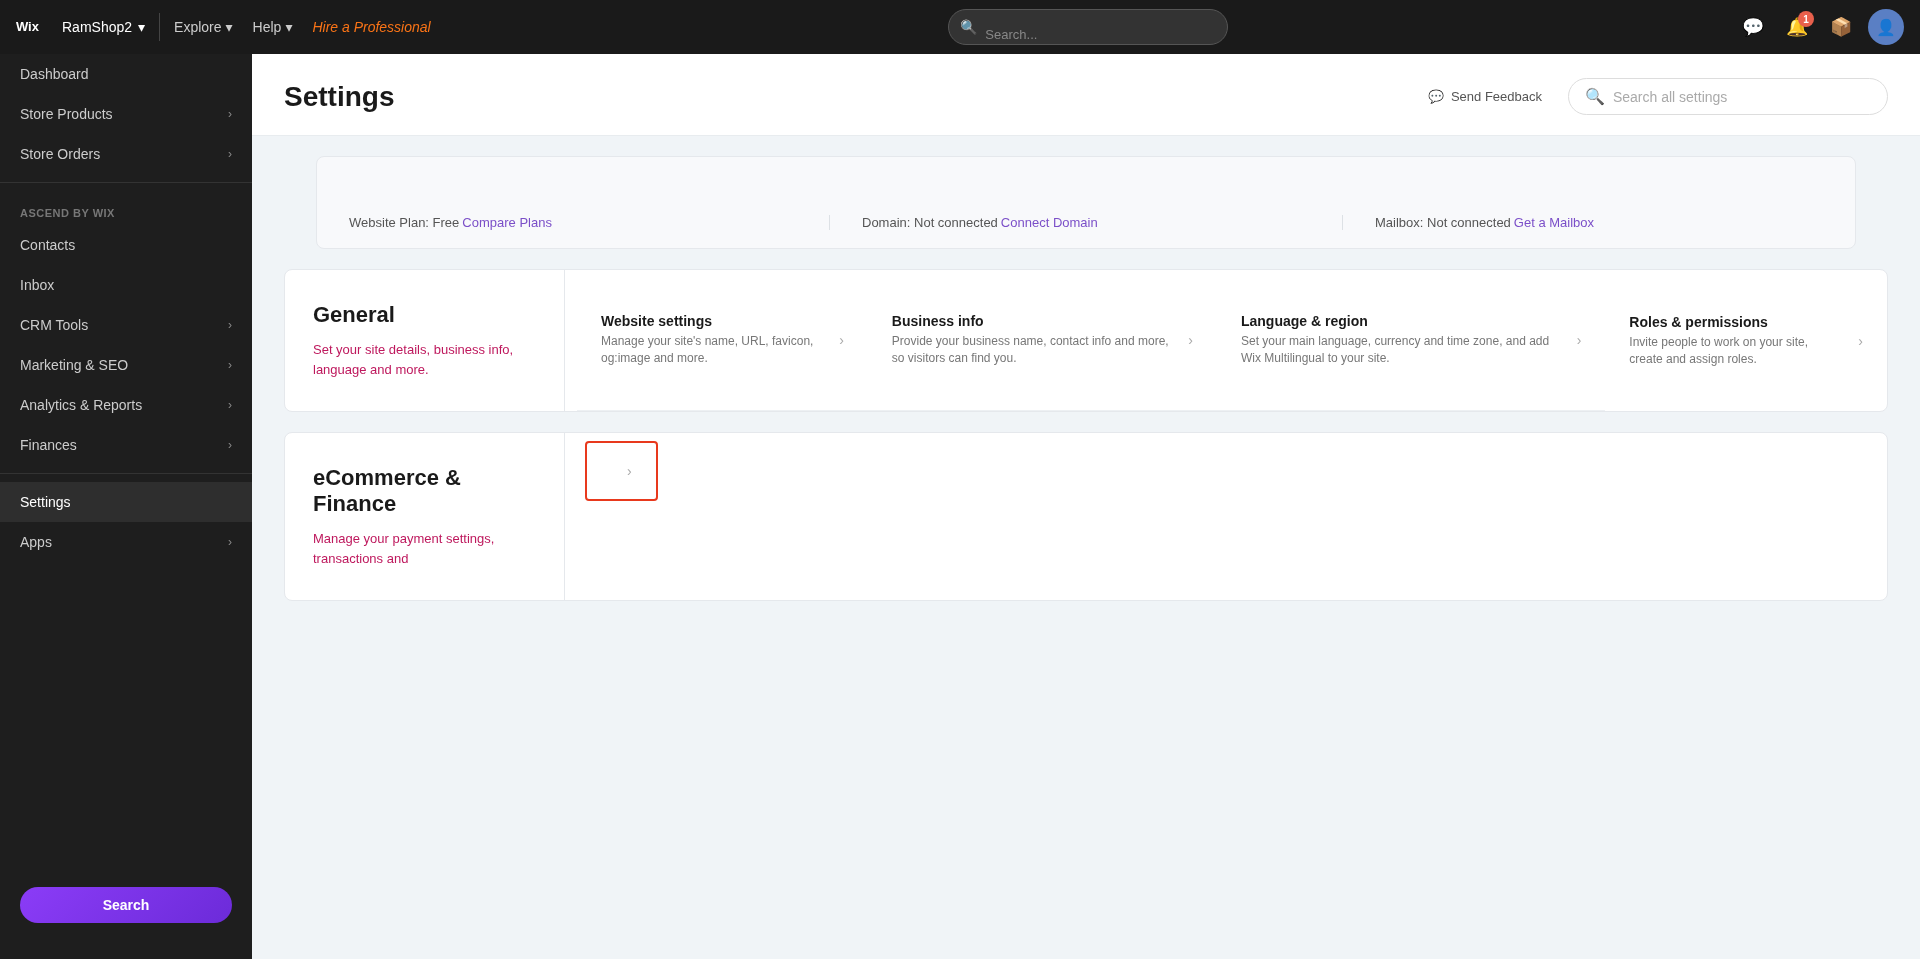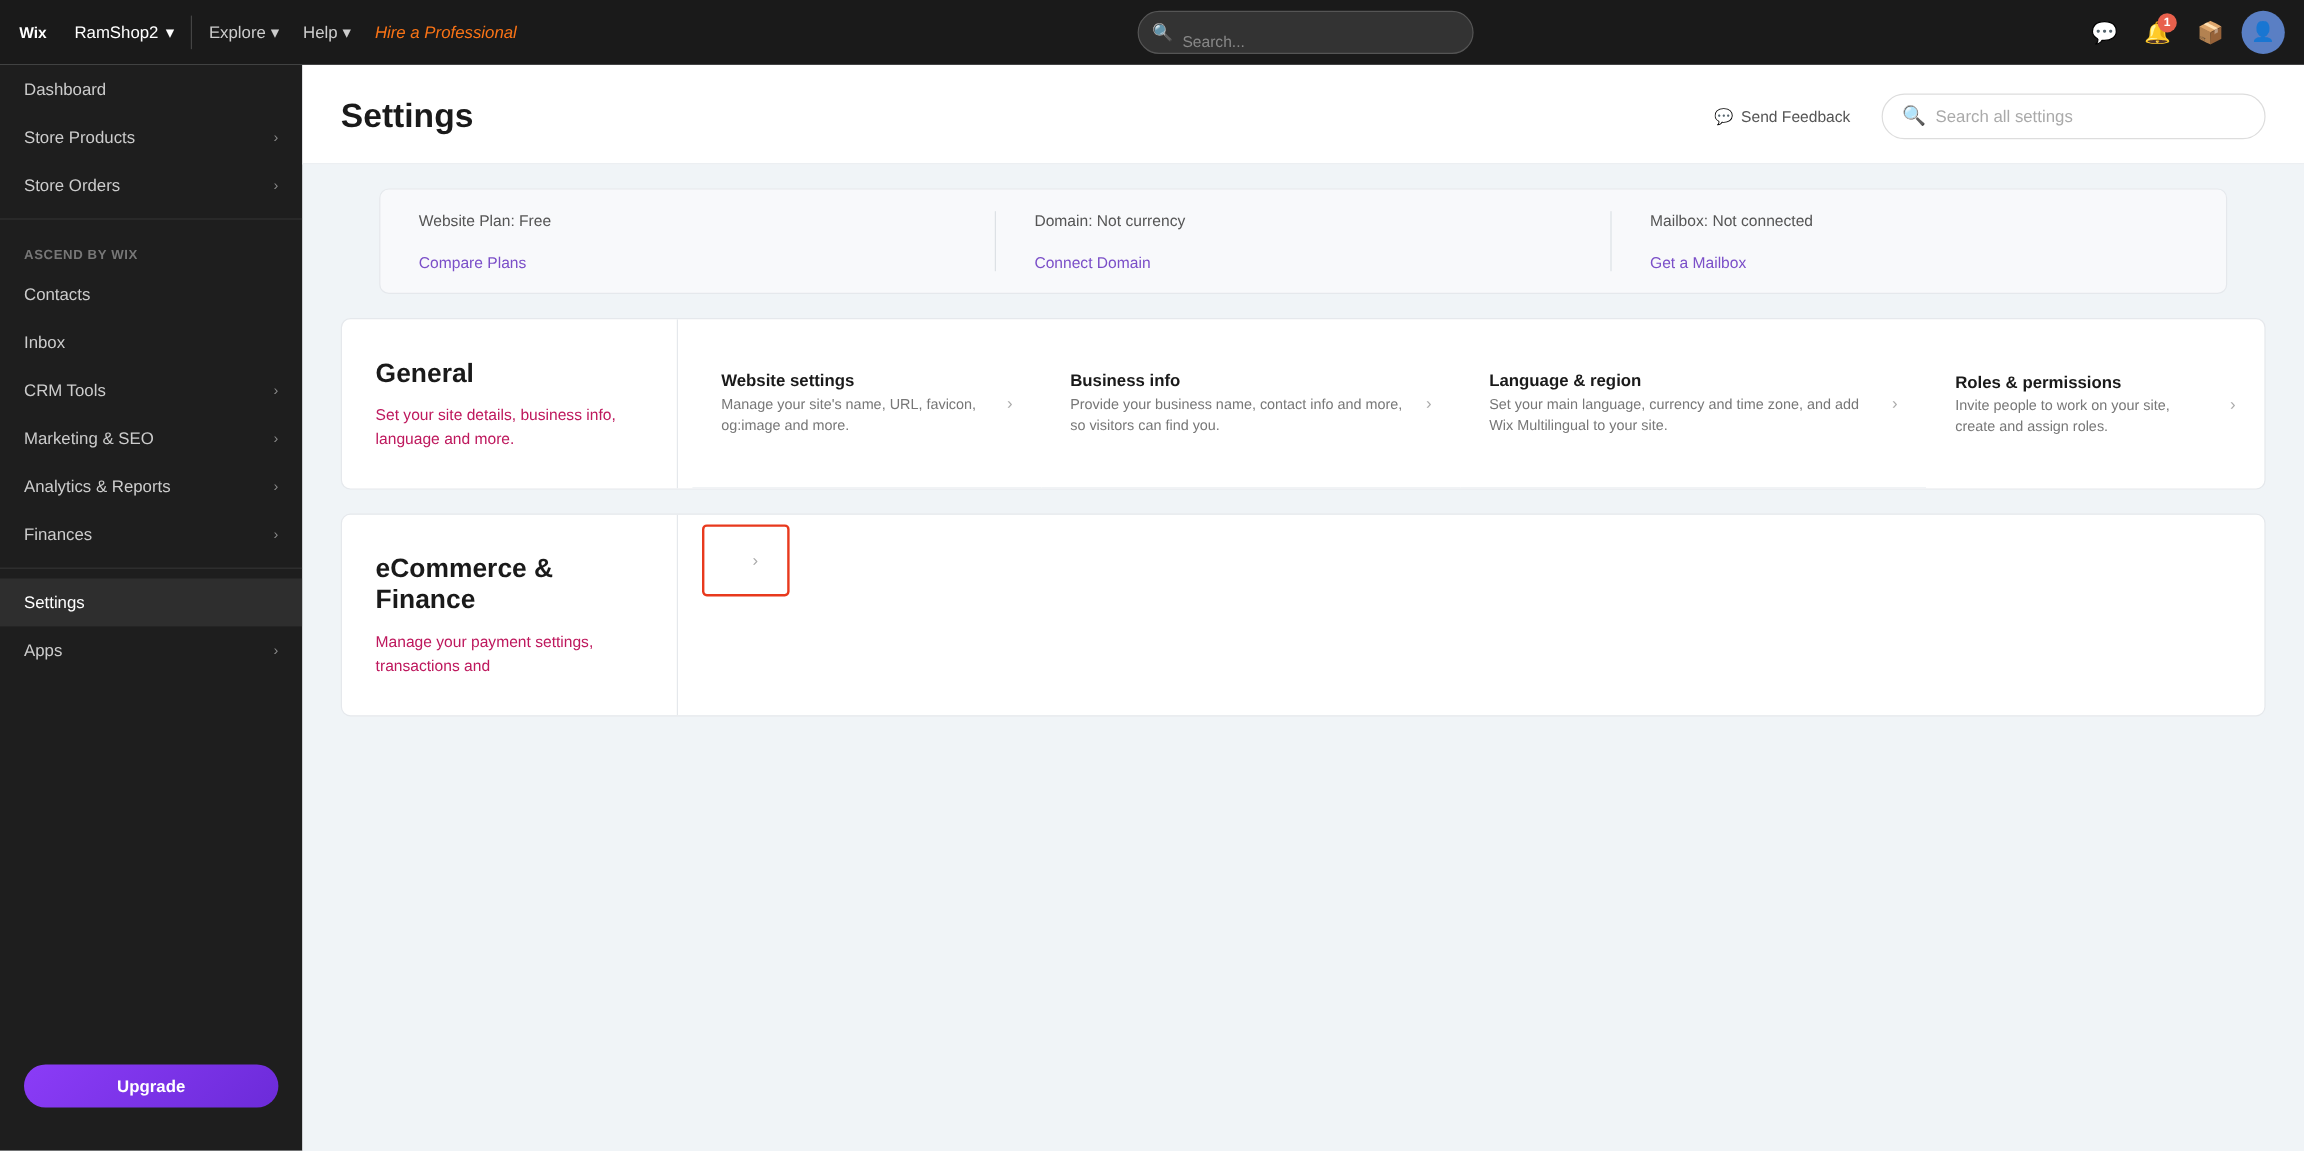--- a/index.html
+++ b/index.html
@@ -257,22 +257,23 @@
       border-radius: 8px;
       margin: 20px 32px;
       padding: 18px 32px;
       display: flex;
       align-items: center;
       gap: 0;
     }
     .plan-section {
       flex: 1;
       display: flex;
-      flex-direction: column;
-      gap: 20px;
+      flex-direction: row;
+      gap: 3px;
+      margin-top: 40px;
     }
     .plan-section + .plan-section {
       border-left: 1px solid #dde1e5;
       padding-left: 32px;
       margin-left: 32px;
     }
     .plan-label { font-size: 13px; color: #555; }
     .plan-link { color: #7b4fc8; font-size: 13px; cursor: pointer; text-decoration: none; }
 
     
@@ -466,21 +467,21 @@
     </div>
 
     <div class="sidebar-item">
       <div class="sidebar-item-left">
         <span>Apps</span>
       </div>
       <span class="sidebar-chevron">›</span>
     </div>
 
     <div style="flex:1"></div>
-    <button class="upgrade-btn">Upgrade</button>
+    <button class="upgrade-btn">Search</button>
   </aside>
 
   <div class="content-area">
 
     <div class="settings-header">
       <h1 class="settings-title">Settings</h1>
       <div class="header-right">
         <button class="send-feedback-btn">
           <span>💬</span>
           <span>Send Feedback</span>
@@ -493,21 +494,21 @@
     </div>
 
     <div class="settings-content">
 
       <div class="plan-banner">
         <div class="plan-section">
           <span class="plan-label">Website Plan: Free</span>
           <a class="plan-link" href="#">Compare Plans</a>
         </div>
         <div class="plan-section">
-          <span class="plan-label">Domain: Not currency</span>
+          <span class="plan-label">Domain: Not connected</span>
           <a class="plan-link" href="#">Connect Domain</a>
         </div>
         <div class="plan-section">
           <span class="plan-label">Mailbox: Not connected</span>
           <a class="plan-link" href="#">Get a Mailbox</a>
         </div>
       </div>
 
       <div class="section-card">
         <div class="section-left">

